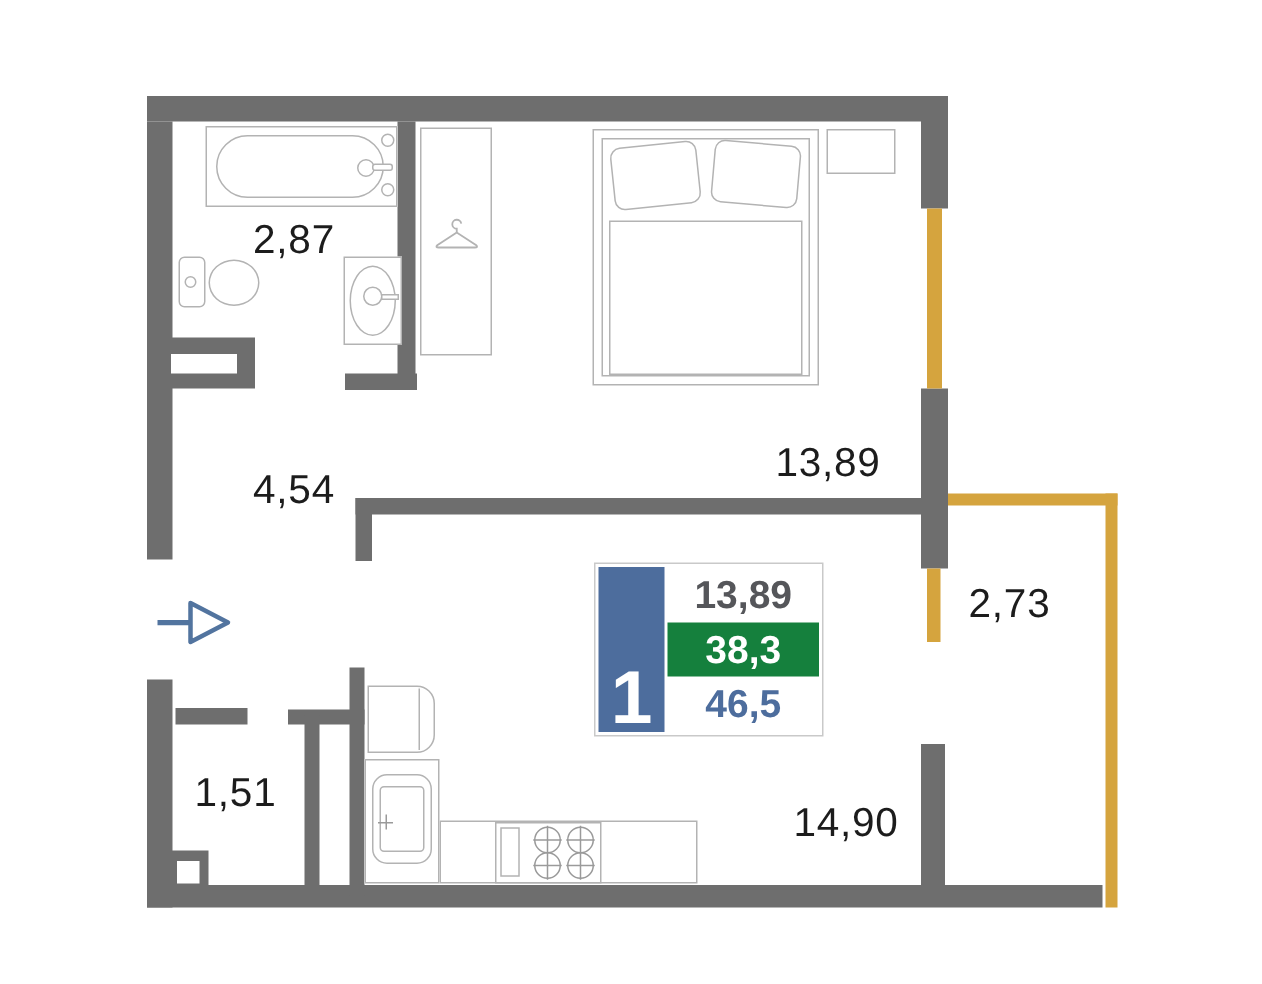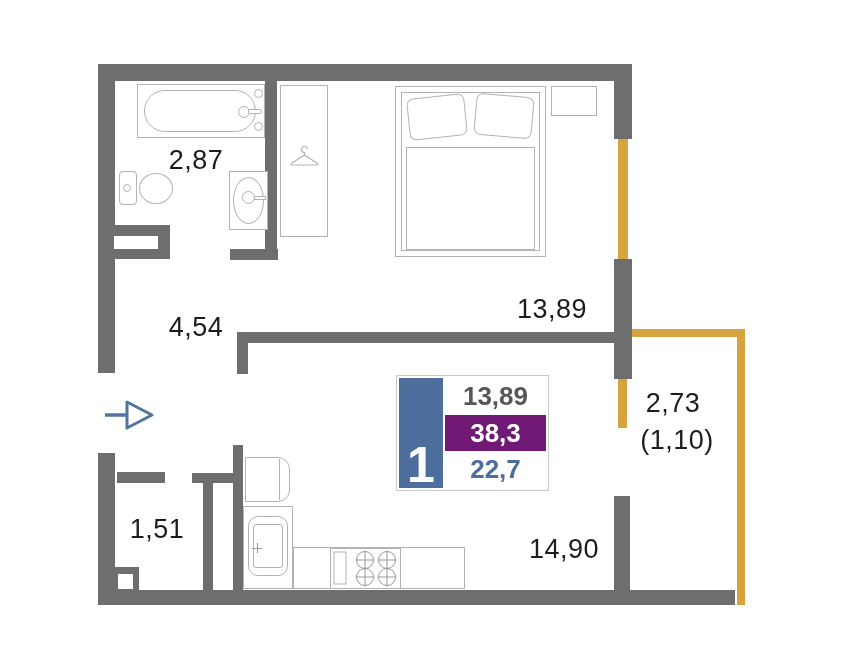--- a/index.html
+++ b/index.html
@@ -12,21 +12,21 @@
   .sub{position:absolute;border:1px solid #b3b3b3;background:#fff;box-sizing:border-box;}
   .lbl{position:absolute;transform:translate(-50%,-50%);font-size:27px;color:#1c1c1c;
        letter-spacing:.5px;white-space:nowrap;}
   .badge{position:absolute;left:396px;top:375px;width:153px;height:116px;display:flex;
          border:1px solid #c9c9c9;background:#fff;padding:2px;gap:2px;box-sizing:border-box;}
   .badge-num{width:44px;background:#4d6d9d;color:#fff;display:flex;align-items:flex-end;
              justify-content:center;font-weight:bold;font-size:50px;line-height:.92;}
   .badge-rows{flex:1;display:flex;flex-direction:column;}
   .brow{flex:1;display:flex;align-items:center;justify-content:center;font-weight:bold;
         font-size:26px;color:#55565a;}
-  .brow.mid{background:#701a75;color:#fff;}
+  .brow.mid{background:#15803d;color:#fff;}
   .brow.tot{color:#4d6d9d;}
   .cross{position:absolute;width:10px;height:10px;}
   .cross::before{content:"";position:absolute;left:4.5px;top:0;width:1px;height:10px;background:#9a9a9a;}
   .cross::after{content:"";position:absolute;top:4.5px;left:0;height:1px;width:10px;background:#9a9a9a;}
   svg{position:absolute;overflow:visible;}
 </style>
 </head>
 <body>
 
 <div id="plan">
@@ -119,24 +119,23 @@
     <line x1="3" y1="17" x2="26" y2="17" stroke="#52749f" stroke-width="3.5"></line>
     <polygon points="25,4 50,17 25,30" fill="#fff" stroke="#52749f" stroke-width="3" stroke-linejoin="round"></polygon>
   </svg>
 
   <div class="lbl" style="left:196px;top:160px">2,87</div>
   <div class="lbl" style="left:196px;top:327px">4,54</div>
   <div class="lbl" style="left:552px;top:309px">13,89</div>
   <div class="lbl" style="left:157px;top:529px">1,51</div>
   <div class="lbl" style="left:564px;top:549px">14,90</div>
   <div class="lbl" style="left:673px;top:403px">2,73</div>
-  <div class="lbl" style="left:677px;top:440px">(1,10)</div>
 
   <div class="badge">
     <div class="badge-num">1</div>
     <div class="badge-rows">
       <div class="brow">13,89</div>
       <div class="brow mid">38,3</div>
-      <div class="brow tot">22,7</div>
+      <div class="brow tot">46,5</div>
     </div>
   </div>
 
 </div>
 
 </body></html>

